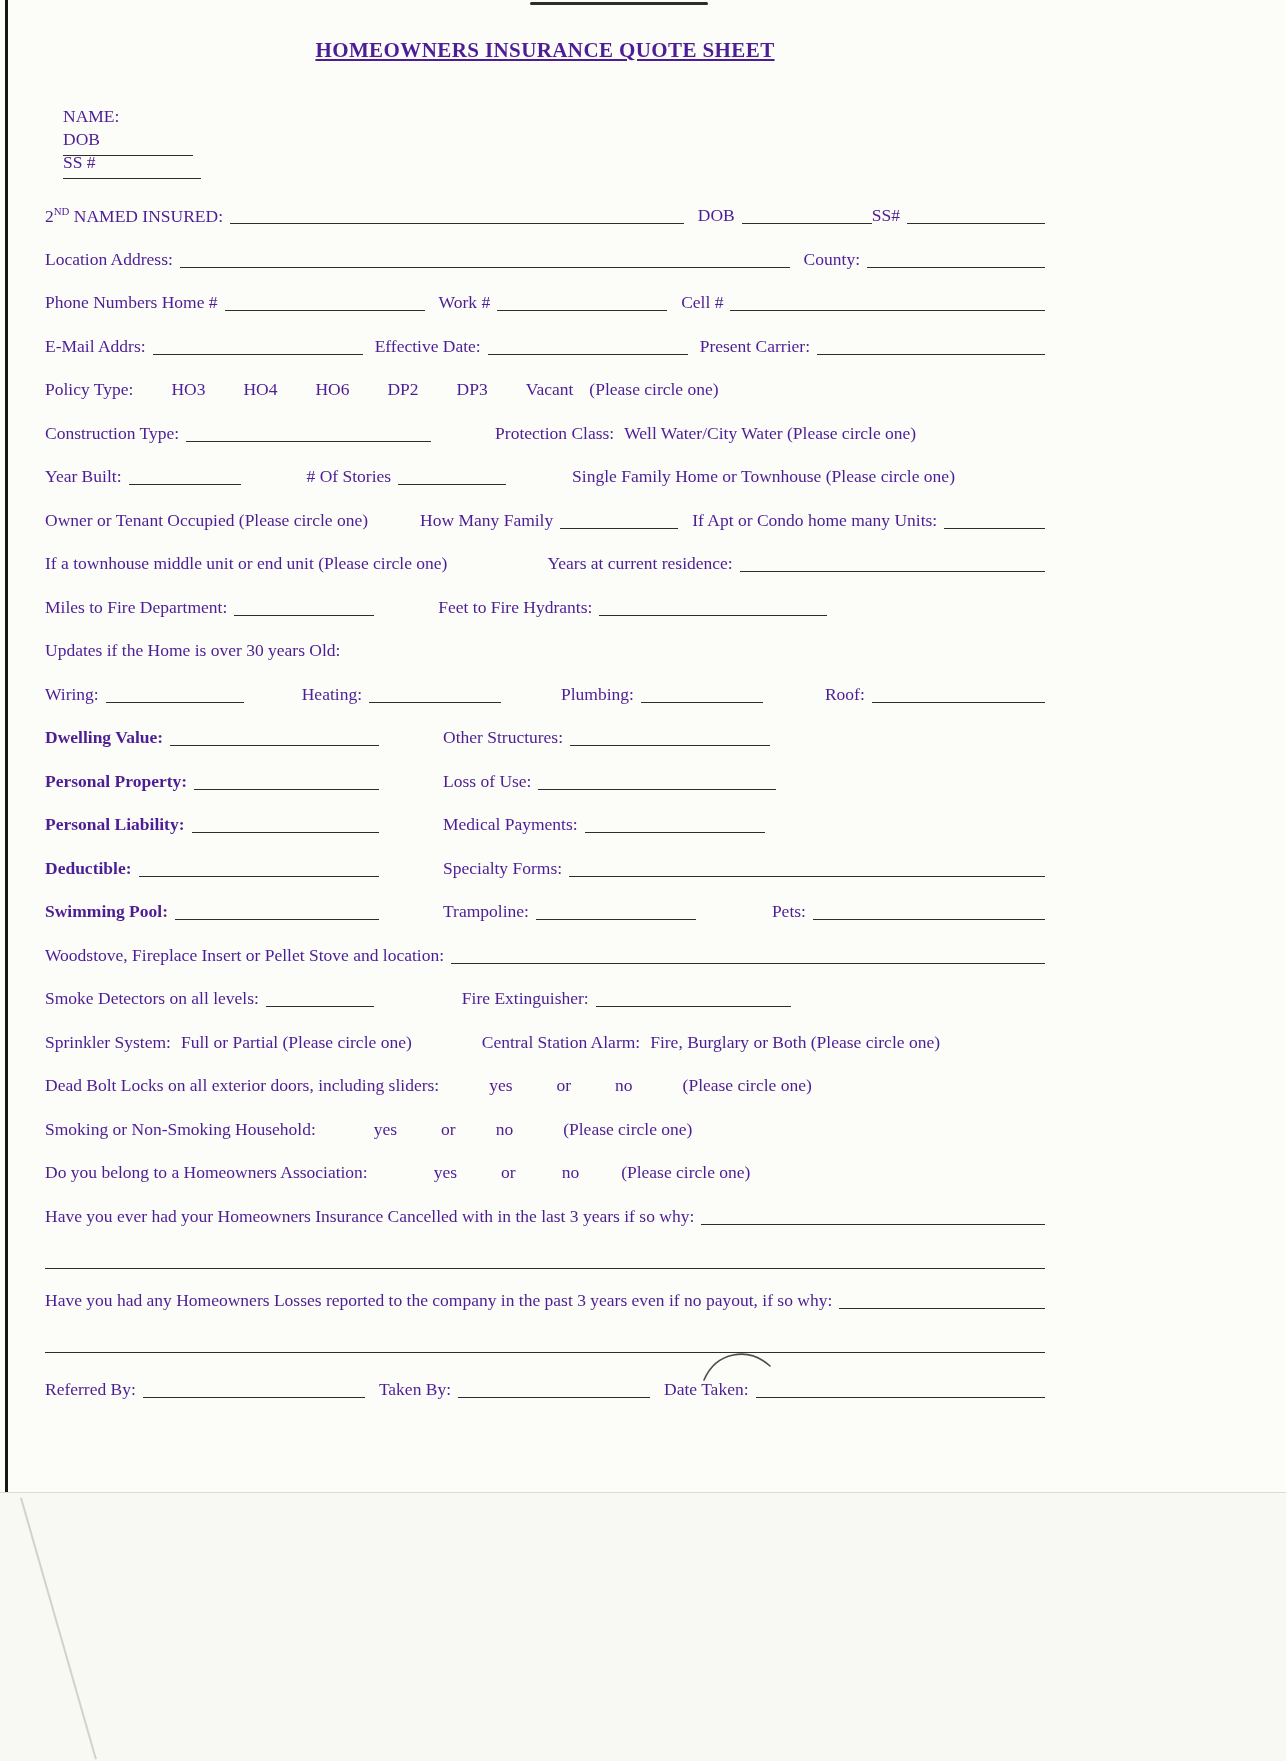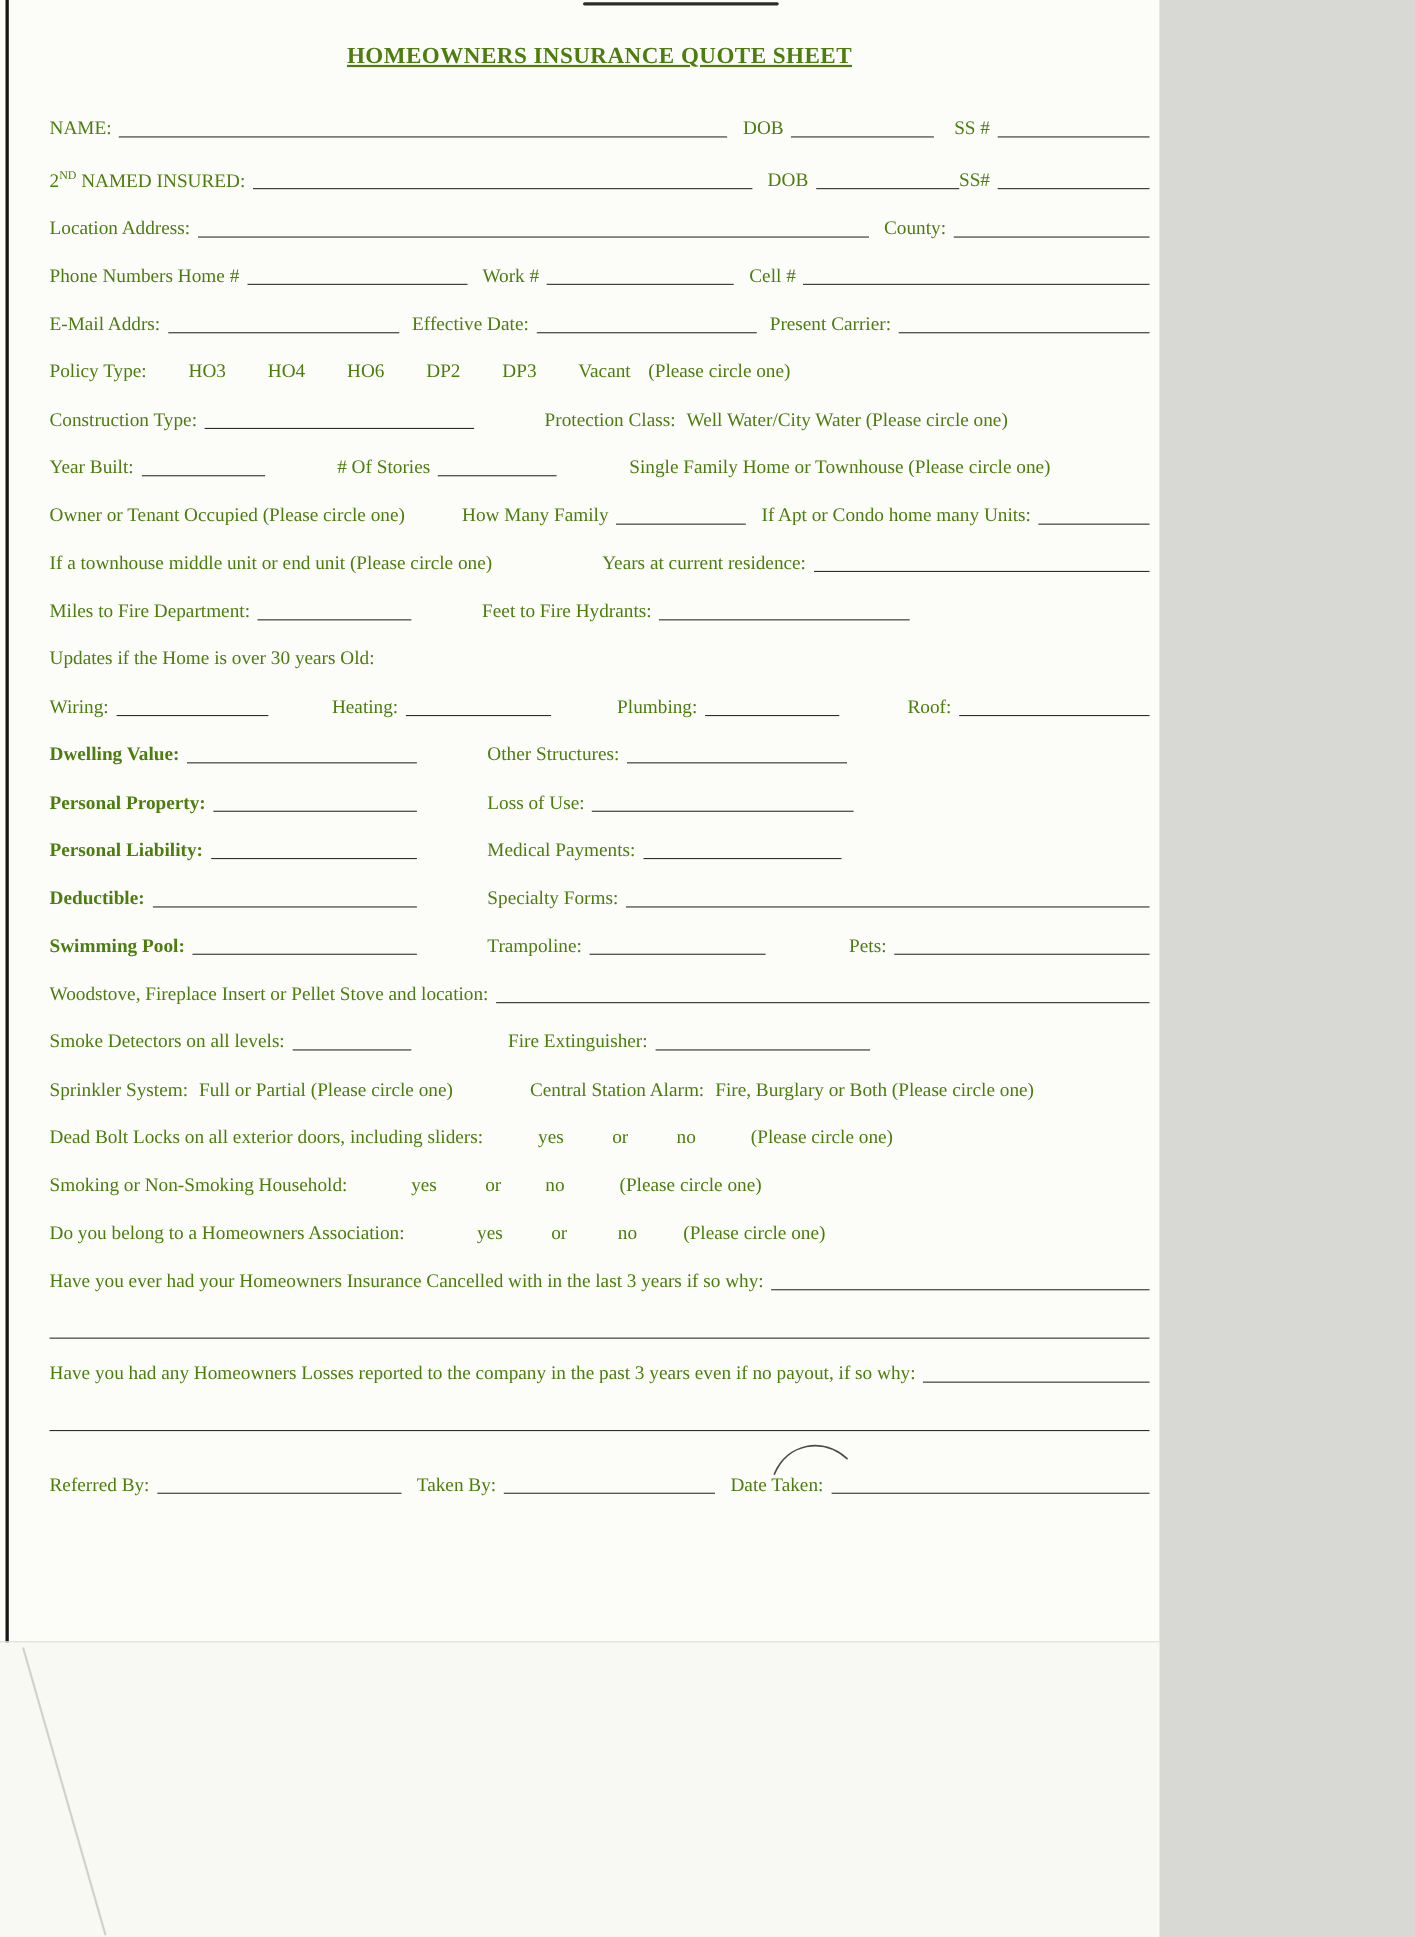--- a/index.html
+++ b/index.html
@@ -1,44 +1,44 @@
 <!DOCTYPE html>
 <html><head>
 <meta charset="utf-8">
 <style>
   html,body{margin:0;padding:0;background:#d8d8d4;}
   .scan{
     position:relative;
-    width:1054px;height:1761px;
+    width:1286px;height:1761px;
     background:#fcfcf8;
     overflow:hidden;
     font-family:"Liberation Serif","DejaVu Serif",serif;
-    color:#4d7c0f;
+    color:#4c1d95;
   }
   
   .edge-left{position:absolute;left:5px;top:0;width:3px;height:1761px;
     background:linear-gradient(#161616 88%,#9a9a96);}
   .edge-top{position:absolute;left:530px;top:2px;width:178px;height:3px;background:#2c2c2c;border-radius:2px;}
   .paper-bottom{position:absolute;left:0;top:1493px;width:100%;height:268px;background:#f9f9f4;}
   .paper-seam{position:absolute;left:0;top:1492px;width:100%;height:1px;background:#dcdcd4;}
   .paper-diag{position:absolute;left:20px;top:1498px;width:2px;height:272px;background:#d2d2cb;
     transform:rotate(-16deg);transform-origin:top left;}
   .content{position:absolute;left:45px;top:0;width:1000px;}
   .title{
     text-align:center;font-size:21px;font-weight:bold;
     text-decoration:underline;letter-spacing:.4px;
     margin:38px 0 0 0;
   }
   .row{
     display:flex;align-items:baseline;
     margin-top:25.5px;font-size:17.5px;line-height:18px;white-space:nowrap;
   }
-  .row.first{margin-top:44px;}
+  .row.first{margin-top:44px;flex-direction:column;}
   .row.gap-lg{margin-top:36px;}
-  .row.footer{margin-top:42px;position:relative;}
+  .row.footer{margin-top:30px;position:relative;}
   .bl{border-bottom:1.6px solid #2e2e2e;height:4px;position:relative;top:3px;margin-left:7px;flex:0 0 auto;}
   .bl.grow{flex:1 1 auto;}
   .lb{flex:0 0 auto;}
   .c1{display:flex;align-items:baseline;width:398px;flex:0 0 auto;font-weight:bold;}
   .c1 .bl{flex:1 1 auto;margin-right:64px;}
   sup{font-size:.62em;}
   .opt{margin-left:38px;}
   .squiggle{position:absolute;left:655px;top:-36px;width:78px;height:44px;}
 </style>
 </head>

